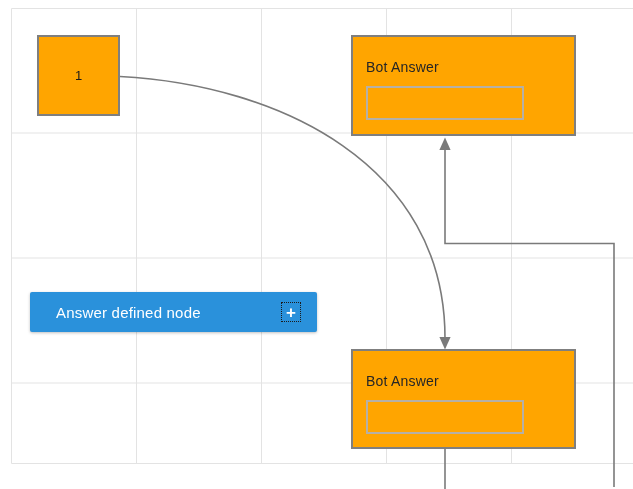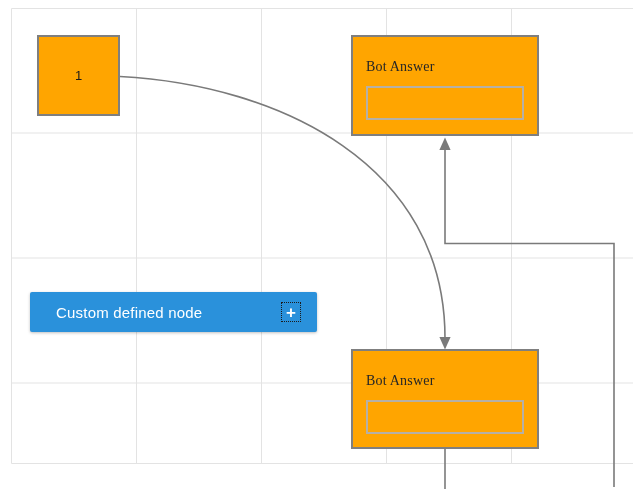--- a/index.html
+++ b/index.html
@@ -17,21 +17,21 @@
     position:absolute;
     background:#ffa500;
     border:2px solid #7f7f7f;
     box-sizing:border-box;
   }
   #node-start{
     left:37px;top:35px;width:83px;height:81px;
     display:flex;align-items:center;justify-content:center;
     font-size:13px;color:#1a1a1a;
   }
-  .bot-node{width:188px;height:101px;font-family:Liberation Serif, serif;}
+  .bot-node{width:225px;height:101px;}
   #node-bot-top{left:351px;top:35px;}
   #node-bot-bottom{left:351px;top:349px;height:100px;}
   .bot-title{
     position:absolute;left:13px;top:22px;
     font-size:14px;color:#262626;letter-spacing:0.2px;
   }
   .bot-inner-rect{
     position:absolute;left:13px;top:49px;
     width:158px;height:34px;
     border:2px solid #b5b0a6;
@@ -100,17 +100,17 @@
     <div class="bot-title">Bot Answer</div>
     <div class="bot-inner-rect"></div>
   </div>
 
   <div class="o-node bot-node" id="node-bot-bottom">
     <div class="bot-title">Bot Answer</div>
     <div class="bot-inner-rect"></div>
   </div>
 
   <div id="node-custom">
-    <div class="label">Custom defined node</div>
+    <div class="label">Answer defined node</div>
     <div id="add-port">+</div>
   </div>
 
 </div>
 
 </body></html>

